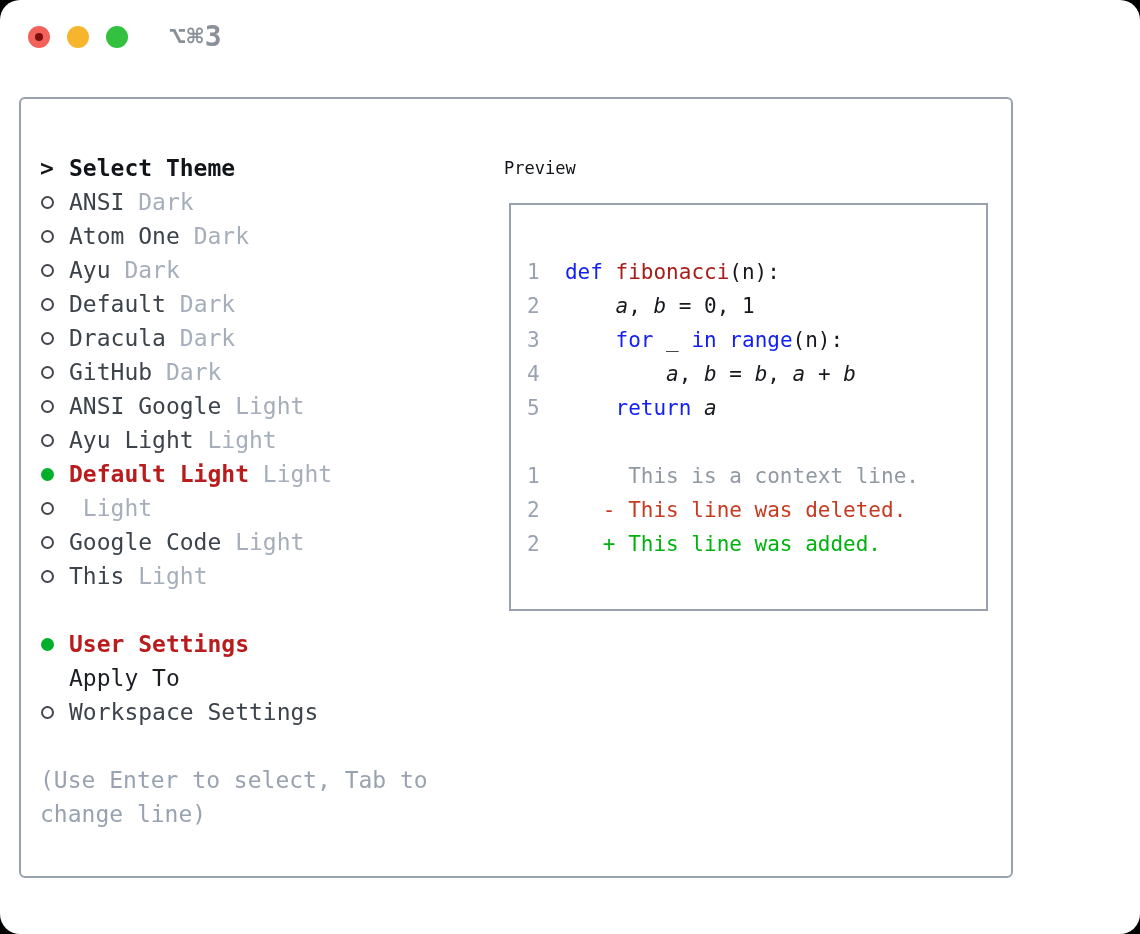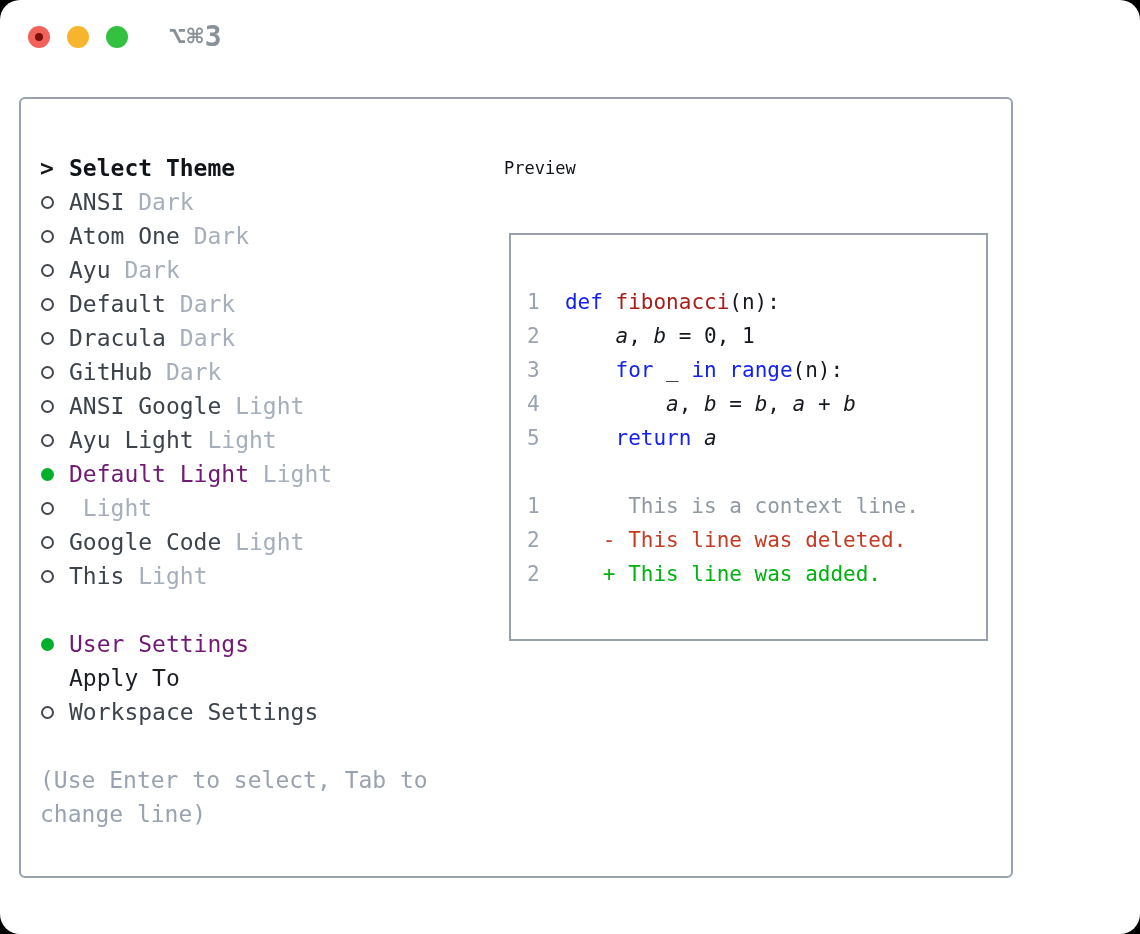--- a/index.html
+++ b/index.html
@@ -29,28 +29,28 @@
   .row{display:flex;align-items:center;height:34px;white-space:pre;}
   .marker{width:14px;margin-right:15px;display:flex;align-items:center;
           justify-content:center;flex:none;}
   .prompt{font-weight:bold;color:#14171b;font-size:23px;}
   .circle{width:9px;height:9px;border:2px solid #43484f;border-radius:50%;
           box-sizing:content-box;}
   .circle.filled{background:#00b02a;border-color:#00b02a;}
   .hdr{font-weight:bold;color:#111418;}
   .subhdr{color:#1b1f24;}
   .tname{color:#3c434b;}
-  .tname.sel{color:#701a75;}
+  .tname.sel{color:#b91c1c;font-weight:bold;}
   .suffix{color:#a5aeba;}
   .hint{color:#99a2b0;}
   
   .preview-title{position:absolute;left:483px;top:52px;height:34px;
                  line-height:34px;font-size:17px;font-weight:normal;color:#111418;}
   .preview-box{position:absolute;left:488px;top:104px;width:479px;height:408px;
-               box-sizing:border-box;border:2px solid #98a2ae;background:#fff;margin-top:30px;}
+               box-sizing:border-box;border:2px solid #98a2ae;background:#fff;}
   .code{position:absolute;left:16px;top:50px;font-size:21px;line-height:34px;}
   .crow{height:34px;white-space:pre;}
   .lnum{color:#98a2b0;}
   .pl{color:#16191d;}
   .kw{color:#1421f3;}
   .fn{color:#a81d18;}
   .var{color:#16191d;font-style:italic;}
   .ctx{color:#8f98a3;}
   .del{color:#c53b22;text-align:center;}
   .add{color:#00b20f;}

